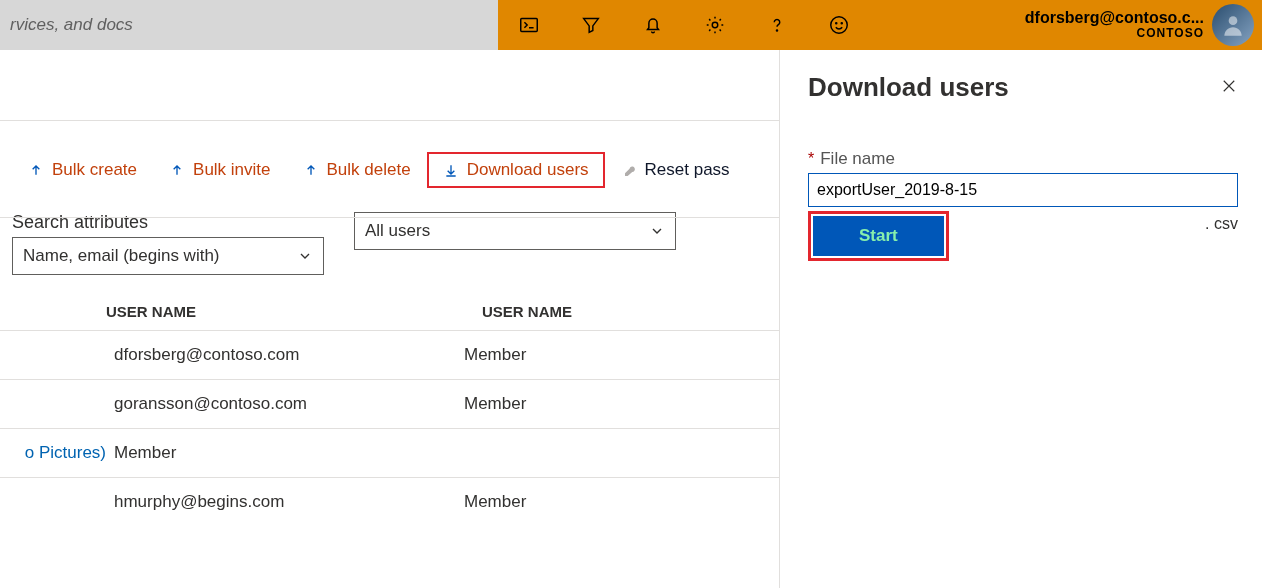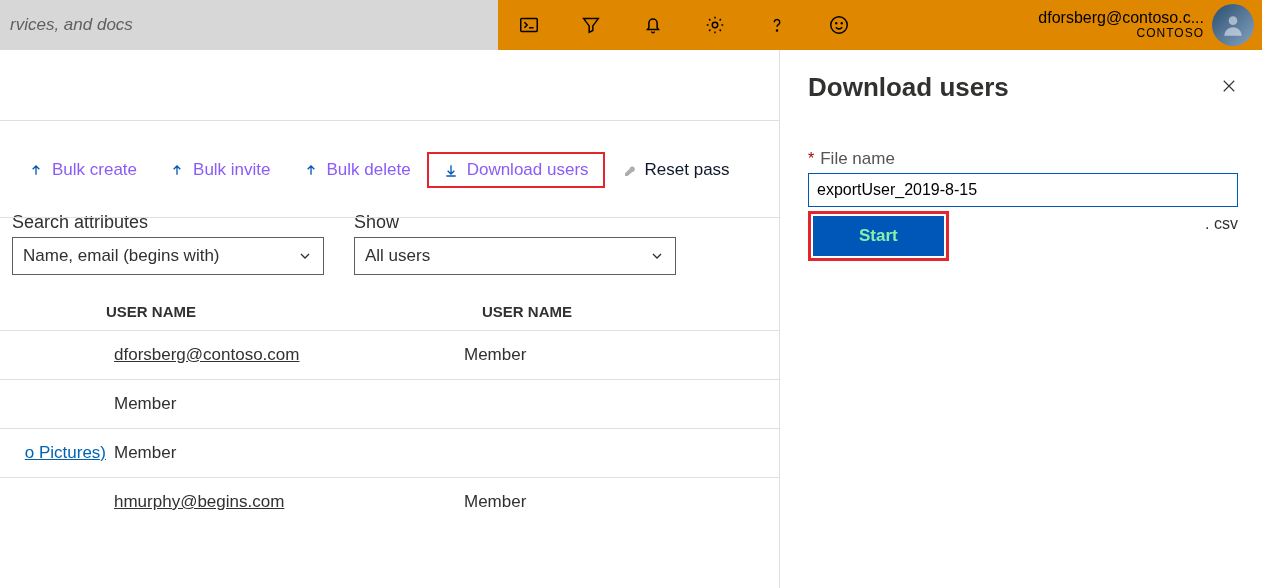--- a/index.html
+++ b/index.html
@@ -53,20 +53,21 @@
     justify-content: center;
     color: #000;
   }
   .top-icon svg { width: 22px; height: 22px; stroke: #000; }
   .user-area {
     margin-left: auto;
     display: flex;
     align-items: center;
     padding: 0 8px 0 12px;
     height: 34px;
+    font-weight: bold;
   }
   .user-texts {
     text-align: right;
     margin-right: 8px;
     color: #000;
     line-height: 1.15;
   }
   .user-email { font-size: 16px; }
   .user-tenant {
     font-size: 12px;
@@ -101,21 +102,21 @@
     gap: 0;
     padding: 0 0 0 12px;
     margin-top: 62px;
   }
   .tb-btn {
     display: flex;
     align-items: center;
     gap: 8px;
     padding: 8px 16px;
     font-size: 17px;
-    color: #8b5cf6;
+    color: #c2410c;
     background: transparent;
     border: none;
     cursor: pointer;
   }
   .tb-btn svg { width:16px; height:16px; }
   .tb-icon-blue svg { stroke:#0057b8; fill:none; }
   .tb-btn.disabled { color:#0f172a; }
   .tb-btn.disabled svg { stroke:#b0adab; fill:#b0adab; }
   .tb-highlight {
     border: 2px solid #e3262e;
@@ -156,24 +157,24 @@
   }
   .col-name { width: 376px; }
   .col-type { flex:1; }
   .row {
     display:flex;
     align-items:center;
     padding: 14px 0 14px 0;
     border-top:1px solid #e1dfdd;
     font-size:17px;
   }
-  .row-prefix { width:106px; text-align:right; padding-right:8px; color:#0063b1;text-decoration:underline; }
+  .row-prefix { width:106px; text-align:right; padding-right:8px; color:#0063b1; }
   .row .val-name { width:376px; }
   .row .val-type { flex:1; }
-  .ellipsis { white-space:nowrap; overflow:hidden; text-overflow:ellipsis; max-width:350px;text-decoration:underline; }
+  .ellipsis { white-space:nowrap; overflow:hidden; text-overflow:ellipsis; max-width:350px; }
 
   
   .panel {
     position:absolute;
     top:0; right:0; bottom:0;
     width: 430px;
     background:#fff;
     border-left:1px solid #e1dfdd;
     padding: 22px 24px 0 28px;
   }
@@ -325,21 +326,20 @@
     <div class="filter-group">
       <div class="filter-label">Search attributes</div>
       <div class="filter-select fs1">
         <span>Name, email (begins with)</span>
         <span class="chevron"><svg viewBox="0 0 24 24" fill="none" stroke-width="2">
               <path d="M6 9l6 6 6-6"></path>
             </svg></span>
       </div>
     </div>
     <div class="filter-group">
-      <div class="filter-label">Show</div>
       <div class="filter-select fs2">
         <span>All users</span>
         <span class="chevron"><svg viewBox="0 0 24 24" fill="none" stroke-width="2">
               <path d="M6 9l6 6 6-6"></path>
             </svg></span>
       </div>
     </div>
   </div>
 
   <div class="table">
@@ -348,20 +348,21 @@
       <div class="col-type">USER NAME</div>
     </div>
     <div id="tbody">
         <div class="row">
           <div class="row-prefix"></div>
           <div class="val-name ellipsis">dforsberg@contoso.com</div>
           <div class="val-type">Member</div>
         </div>
         <div class="row">
           <div class="row-prefix"></div>
+          <div class="val-name ellipsis">goransson@contoso.com</div>
           <div class="val-type">Member</div>
         </div>
         <div class="row">
           <div class="row-prefix">o Pictures)</div>
           <div class="val-type">Member</div>
         </div>
         <div class="row">
           <div class="row-prefix"></div>
           <div class="val-name ellipsis">hmurphy@begins.com</div>
           <div class="val-type">Member</div>

